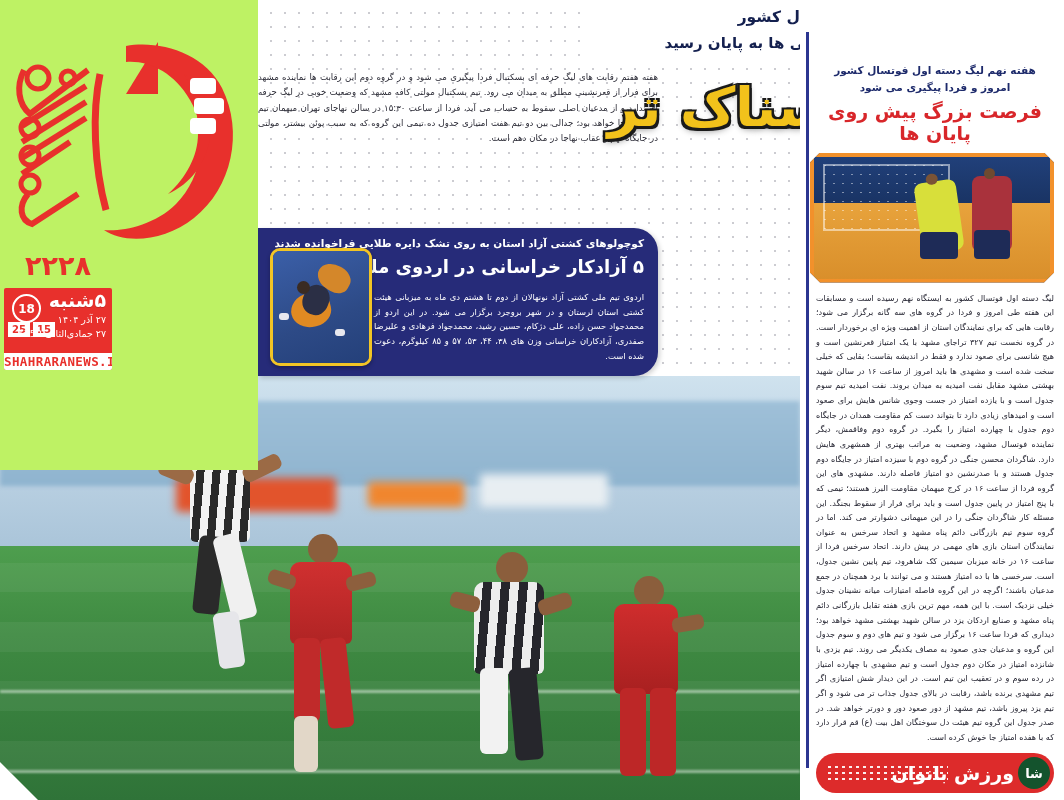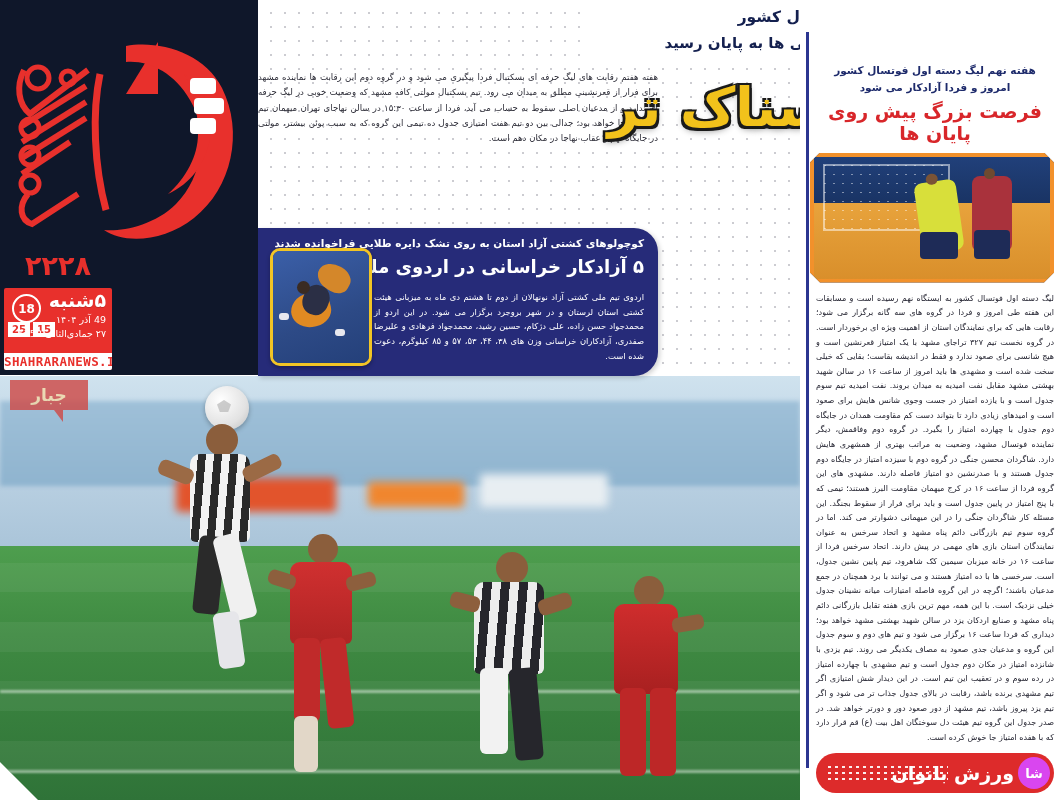--- a/index.html
+++ b/index.html
@@ -12,21 +12,21 @@
 
   
   .dots{
     position:absolute;left:250px;top:0;width:814px;height:420px;
     background-image:radial-gradient(#c9c9cf 1.1px, transparent 1.2px);
     background-size:14px 14px;background-position:0 6px;
     opacity:.95;pointer-events:none;
   }
 
   
-  .masthead{position:absolute;left:0;top:0;width:258px;height:375px;background:#0f172a;z-index:6;}
+  .masthead{position:absolute;left:0;top:0;width:258px;height:470px;background:#bef264;z-index:6;}
   .logo-wrap{position:absolute;left:8px;top:34px;width:244px;height:215px;}
   .logo-wrap svg{display:block;}
   .issue-no{
     position:absolute;left:6px;top:250px;width:104px;text-align:center;
     color:#e8302c;font-size:27px;font-weight:bold;letter-spacing:3px;direction:rtl;
   }
   .datebox{
     position:absolute;left:4px;top:288px;width:108px;height:82px;background:#e8302c;
     color:#fff;border-radius:2px;overflow:hidden;
   }
@@ -179,21 +179,21 @@
   .women-banner{
     position:relative;margin:8px auto 0;width:238px;height:40px;background:#dd2b2b;
     border-radius:20px;overflow:hidden;
   }
   .wb-label{
     position:absolute;right:40px;top:0;height:40px;line-height:40px;color:#fff;
     font-size:19px;font-weight:bold;direction:rtl;
   }
   .wb-logo{
     position:absolute;right:4px;top:4px;width:32px;height:32px;border-radius:50%;
-    background:#d946ef;color:#fff;font-size:13px;font-weight:bold;
+    background:#14532d;color:#fff;font-size:13px;font-weight:bold;
     display:flex;align-items:center;justify-content:center;
   }
   .wb-dots{
     position:absolute;left:10px;top:11px;width:122px;height:18px;
     background-image:radial-gradient(#fff 1.3px,transparent 1.4px);
     background-size:7px 6px;opacity:.92;
   }
 </style>
 </head>
 <body>
@@ -235,21 +235,21 @@
       </svg>
     </div>
 
     <div class="issue-no">۲۲۲۸</div>
 
     <div class="datebox">
       <div class="db-day">۵شنبه</div>
       <div class="db-badge">18</div>
       <div class="db-sq a">25</div>
       <div class="db-sq b">15</div>
-      <div class="db-line l1">49 آذر ۱۴۰۴</div>
+      <div class="db-line l1">۲۷ آذر ۱۴۰۴</div>
       <div class="db-line l2">۲۷ جمادی‌الثانی 1752</div>
       <div class="db-site">SHAHRARANEWS.IR</div>
     </div>
   </div>
 
   <div class="art-top">
     <div class="body">هفته هفتم رقابت های لیگ حرفه ای بسکتبال فردا پیگیری می شود و در گروه دوم این رقابت ها نماینده مشهد برای فرار از قعرنشینی مطلق به میدان می رود. تیم بسکتبال مولتی کافه مشهد که وضعیت خوبی در لیگ حرفه ای ندارد و از مدعیان اصلی سقوط به حساب می آید، فردا از ساعت ۱۵:۳۰ در سالن نهاجای تهران میهمان تیم عقاب نهاجا خواهد بود؛ جدالی بین دو تیم هفت امتیازی جدول ده تیمی این گروه که به سبب پوئن بیشتر، مولتی در جایگاه نهم و عقاب نهاجا در مکان دهم است.</div>
   </div>
 
   <div class="bluebox">
@@ -331,21 +331,21 @@
       <span>جدول ترسناک تر</span>
       <span class="l2">می شود</span>
     </div>
   </div>
 
   <div class="rail">
     <div class="rail-rule"></div>
 
     <div class="rail-inner">
       <div class="kicker">هفته نهم لیگ دسته اول فوتسال کشور</div>
-      <div class="kicker">امروز و فردا آزادکار می شود</div>
+      <div class="kicker">امروز و فردا پیگیری می شود</div>
       <div class="hl">فرصت بزرگ پیش روی پایان ها</div>
 
       <div class="futsal">
         <div class="f-wall" style="background:linear-gradient(180deg,#21407a,#193363);"></div>
         <div class="f-floor"></div>
         <div class="f-net"></div>
         <div class="f-p1">
             <span class="h"></span>
           </div>
         <div class="f-shorts" style="left:45%;top:62%;width:16%;height:22%;"></div>

